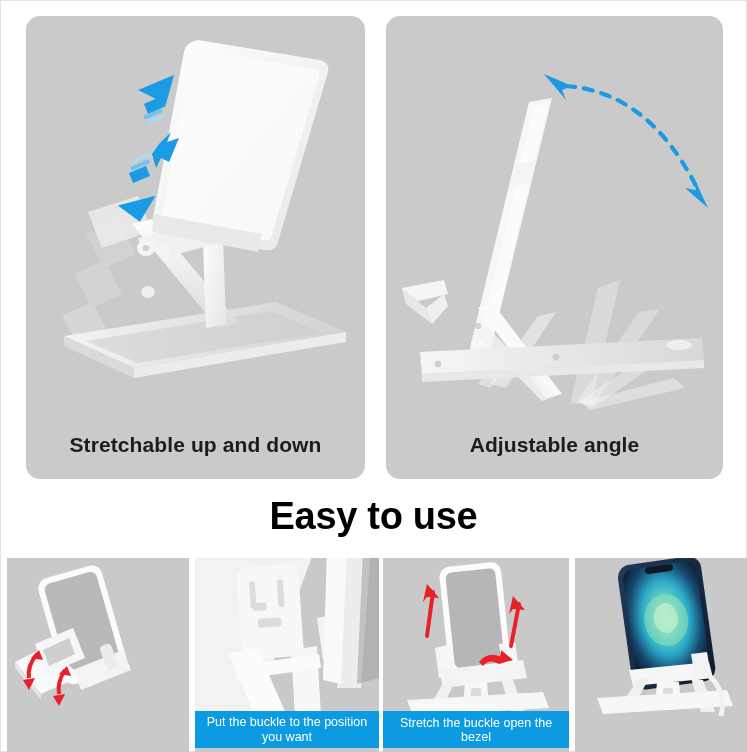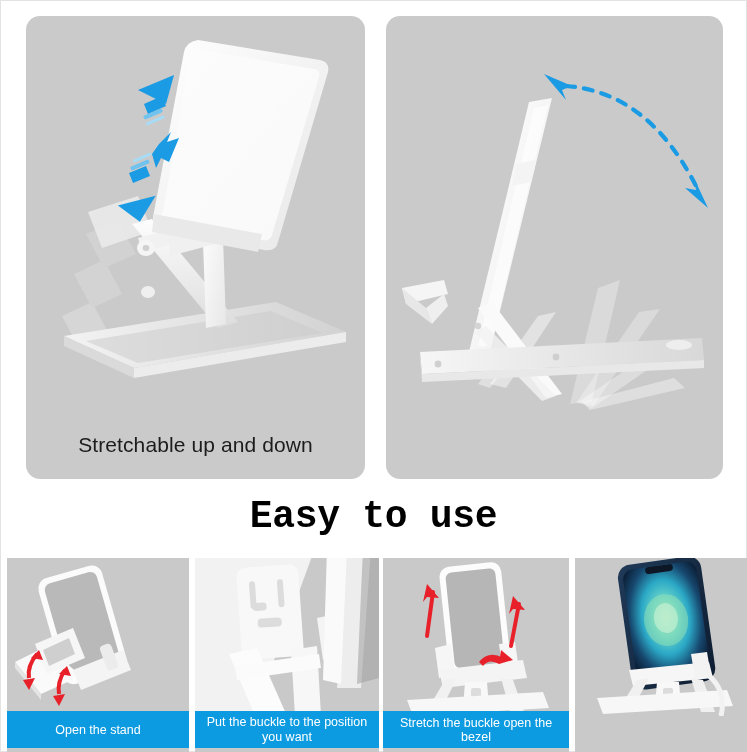--- a/index.html
+++ b/index.html
@@ -26,35 +26,35 @@
   #panel-left  { left: 25px;  top: 15px; width: 339px; height: 463px; }
   #panel-right { left: 385px; top: 15px; width: 337px; height: 463px; }
 
   .panel-caption {
     position: absolute;
     left: 0; right: 0; bottom: 22px;
     text-align: center;
     font-size: 21px;
     color: #1c1c1c;
     letter-spacing: .1px;
+    font-weight: bold;
   }
 
   .scene { position: absolute; inset: 0; }
   .scene svg { width: 100%; height: 100%; display: block; }
 
   
   #heading {
     position: absolute;
     left: 0; right: 0; top: 494px;
     text-align: center;
     font-size: 38px;
     font-weight: bold;
     color: #000000;
     letter-spacing: -.3px;
-    font-family: Liberation Mono, monospace;
   }
 
   
   .step {
     position: absolute;
     top: 557px;
     height: 195px;
     overflow: hidden;
     background: #c9c9c9;
   }
@@ -208,20 +208,21 @@
 
         <g fill="none" stroke="#1b9be3" stroke-width="4.2" stroke-linecap="round">
           <path d="M180 70 Q262 76 310 170" stroke-dasharray="9 9"></path>
         </g>
         <g fill="#1b9be3">
           <path d="M158 58 L186 70 L176 74 L180 84 Z"></path>
           <path d="M322 192 L308 162 L310 174 L299 172 Z"></path>
         </g>
       </svg>
     </div>
+    <div class="panel-caption">Adjustable angle</div>
   </div>
 
   <div id="heading">Easy to use</div>
 
   <div class="step" id="step-0">
     <div class="step-art">
       <svg viewBox="0 0 182 158" xmlns="http://www.w3.org/2000/svg">
         <rect width="182" height="158" fill="#c9c9c9"></rect>
 
         <g transform="rotate(-16 90 70)">
@@ -243,21 +244,20 @@
           <path d="M58 112 Q50 124 52 136"></path>
         </g>
         <g fill="#e8202a">
           <path d="M16 122 L28 120 L22 132 Z"></path>
           <path d="M46 138 L58 136 L52 148 Z"></path>
           <path d="M32 92 L24 100 L36 102 Z"></path>
           <path d="M60 108 L52 116 L64 118 Z"></path>
         </g>
       </svg>
     </div>
-    <div class="step-label">Open the stand</div>
   </div>
 
   <div class="step" id="step-1">
     <div class="step-art">
       <svg viewBox="0 0 184 158" xmlns="http://www.w3.org/2000/svg">
         <rect width="184" height="158" fill="#c9c9c9"></rect>
 
         <path d="M-10 -10 L120 -10 L58 160 L-30 160 Z" fill="#f2f2f2"></path>
 
         <rect x="44" y="8" width="62" height="92" rx="9" fill="#f8f8f8" transform="rotate(-4 75 54)"></rect>

